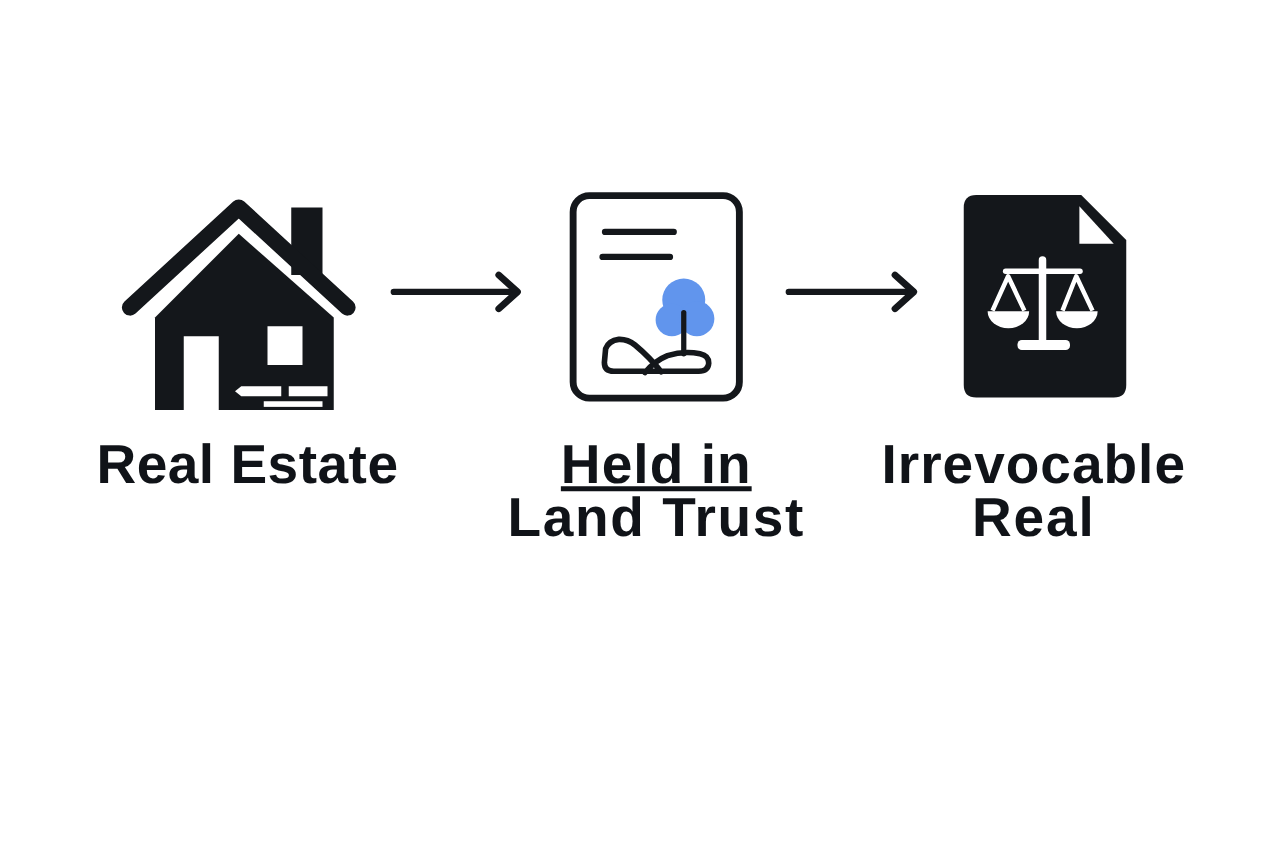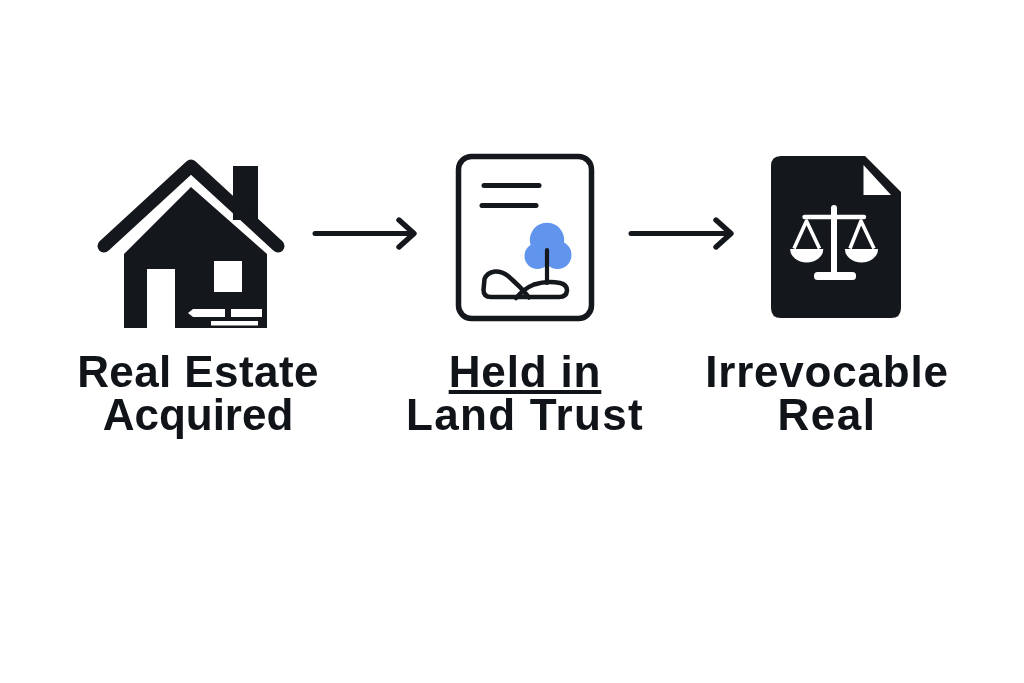--- a/index.html
+++ b/index.html
@@ -103,21 +103,20 @@
         <path d="M 24.1,99 A 16.6,13.6 0 0 0 57.3,99 Z" fill="var(--paper)"></path>
         <path d="M 84,98.5 L 95,71 L 108,98.5" fill="none" stroke="var(--paper)" stroke-width="3.6" stroke-linejoin="round"></path>
         <path d="M 78.9,99 A 16.6,13.6 0 0 0 112.1,99 Z" fill="var(--paper)"></path>
         <rect x="48" y="122" width="42" height="8" rx="3.5" fill="var(--paper)"></rect>
       </g>
     </svg>
   </div>
 
   <div class="step-label label-1">
     <div>Real Estate</div>
-    <div>Acquired</div>
   </div>
   <div class="step-label label-2">
     <div>Held in</div>
     <div>Land Trust</div>
   </div>
   <div class="step-label label-3">
     <div>Irrevocable</div>
     <div>Real</div>
   </div>
 

